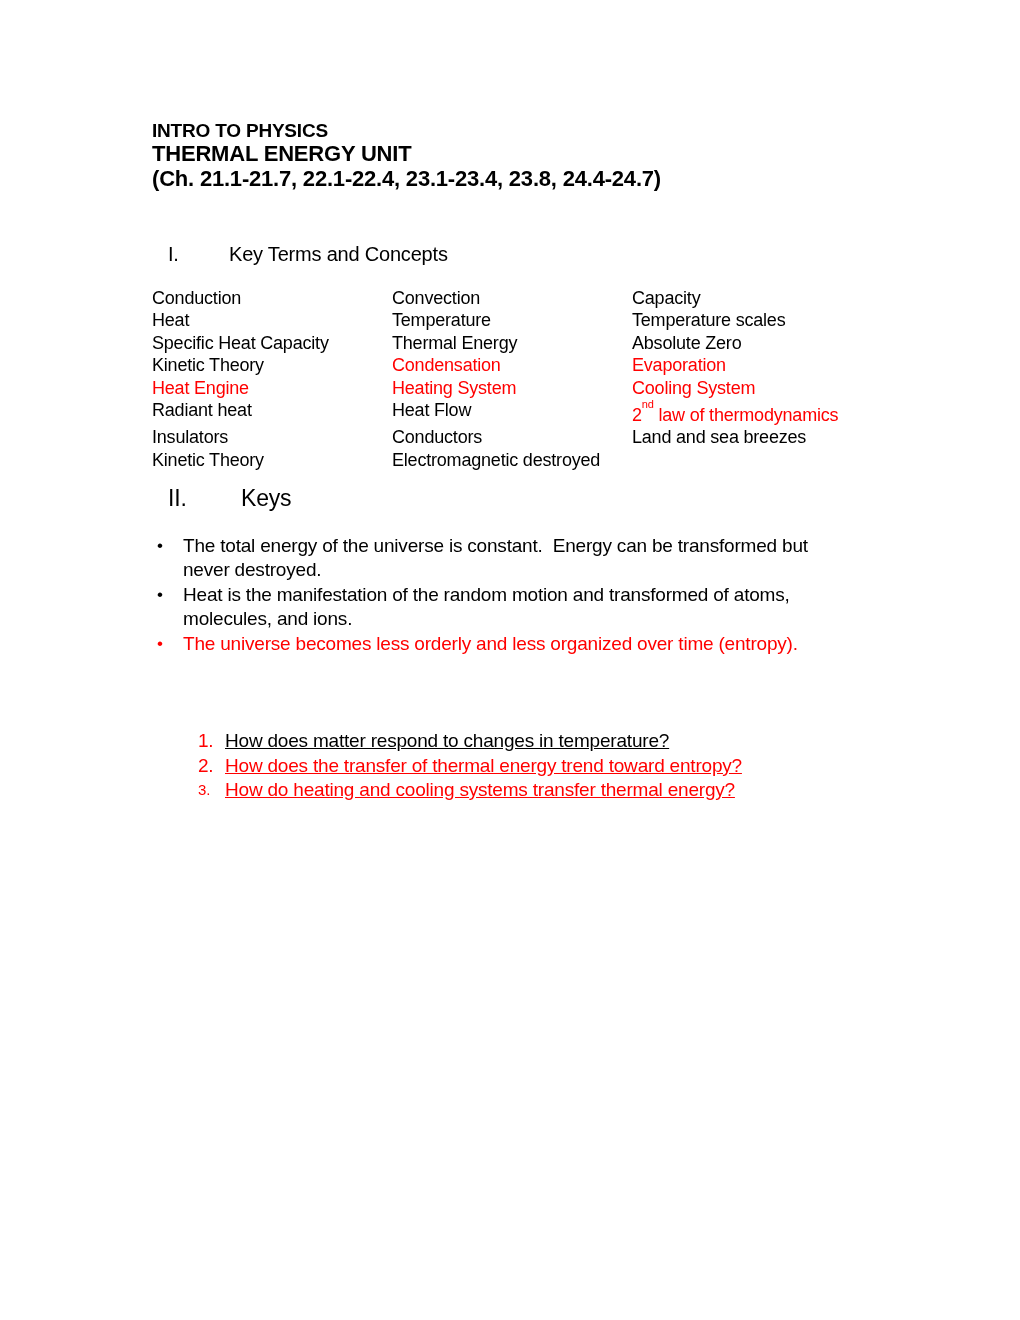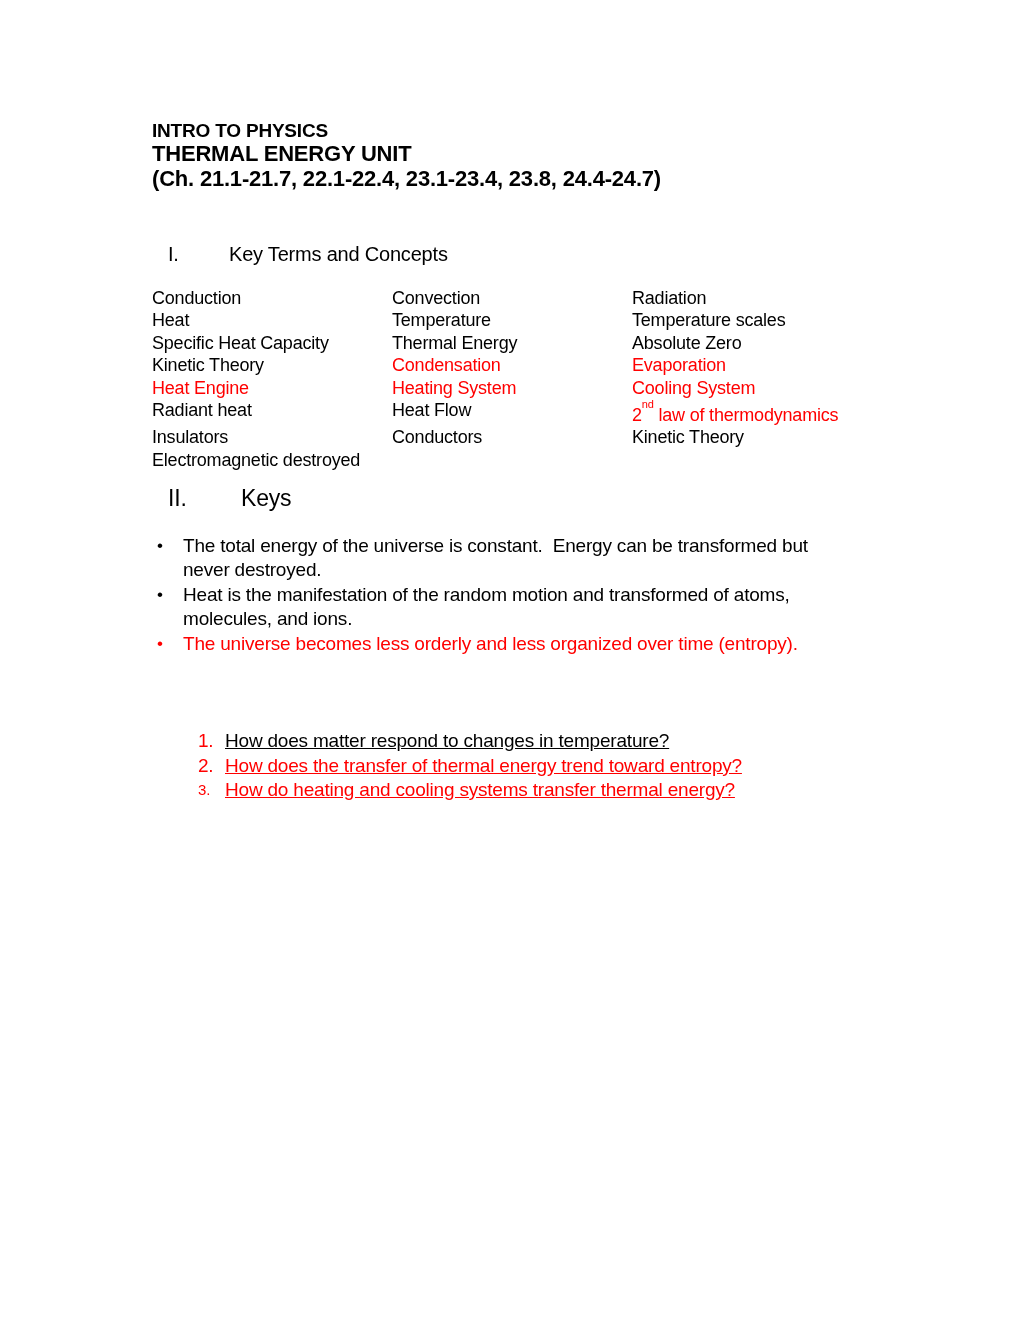--- a/index.html
+++ b/index.html
@@ -61,21 +61,21 @@
     <div class="title-line t1">INTRO TO PHYSICS</div>
     <div class="title-line t2">THERMAL ENERGY UNIT</div>
     <div class="title-line t2">(Ch. 21.1-21.7, 22.1-22.4, 23.1-23.4, 23.8, 24.4-24.7)</div>
   </div>
 
   <div class="sec-heading h1"><span class="numeral">I.</span><span class="h-label">Key Terms and Concepts</span></div>
 
   <div class="terms-grid">
     <span class="cell">Conduction</span>
     <span class="cell">Convection</span>
-    <span class="cell">Radiation</span>
+    <span class="cell">Capacity</span>
 
     <span class="cell">Heat</span>
     <span class="cell">Temperature</span>
     <span class="cell">Temperature scales</span>
 
     <span class="cell">Specific Heat Capacity</span>
     <span class="cell">Thermal Energy</span>
     <span class="cell">Absolute Zero</span>
 
     <span class="cell">Kinetic Theory</span>
@@ -86,20 +86,21 @@
     <span class="cell red">Heating System</span>
     <span class="cell red">Cooling System</span>
 
     <span class="cell">Radiant heat</span>
     <span class="cell">Heat Flow</span>
     <span class="cell red"><span>2</span><sup>nd</sup><span> law of thermodynamics</span></span>
 
     <span class="cell">Insulators</span>
     <span class="cell">Conductors</span>
 
+    <span class="cell">Land and sea breezes</span>
     <span class="cell">Kinetic Theory</span>
     <span class="cell">Electromagnetic destroyed</span>
   </div>
 
   <div class="sec-heading h2"><span class="numeral">II.</span><span class="h-label">Keys</span></div>
 
   <div class="bullets">
     <div class="bullet-row">
       <span class="bullet-marker">•</span>
       <span class="bullet-text">The total energy of the universe is constant.  Energy can be transformed but

